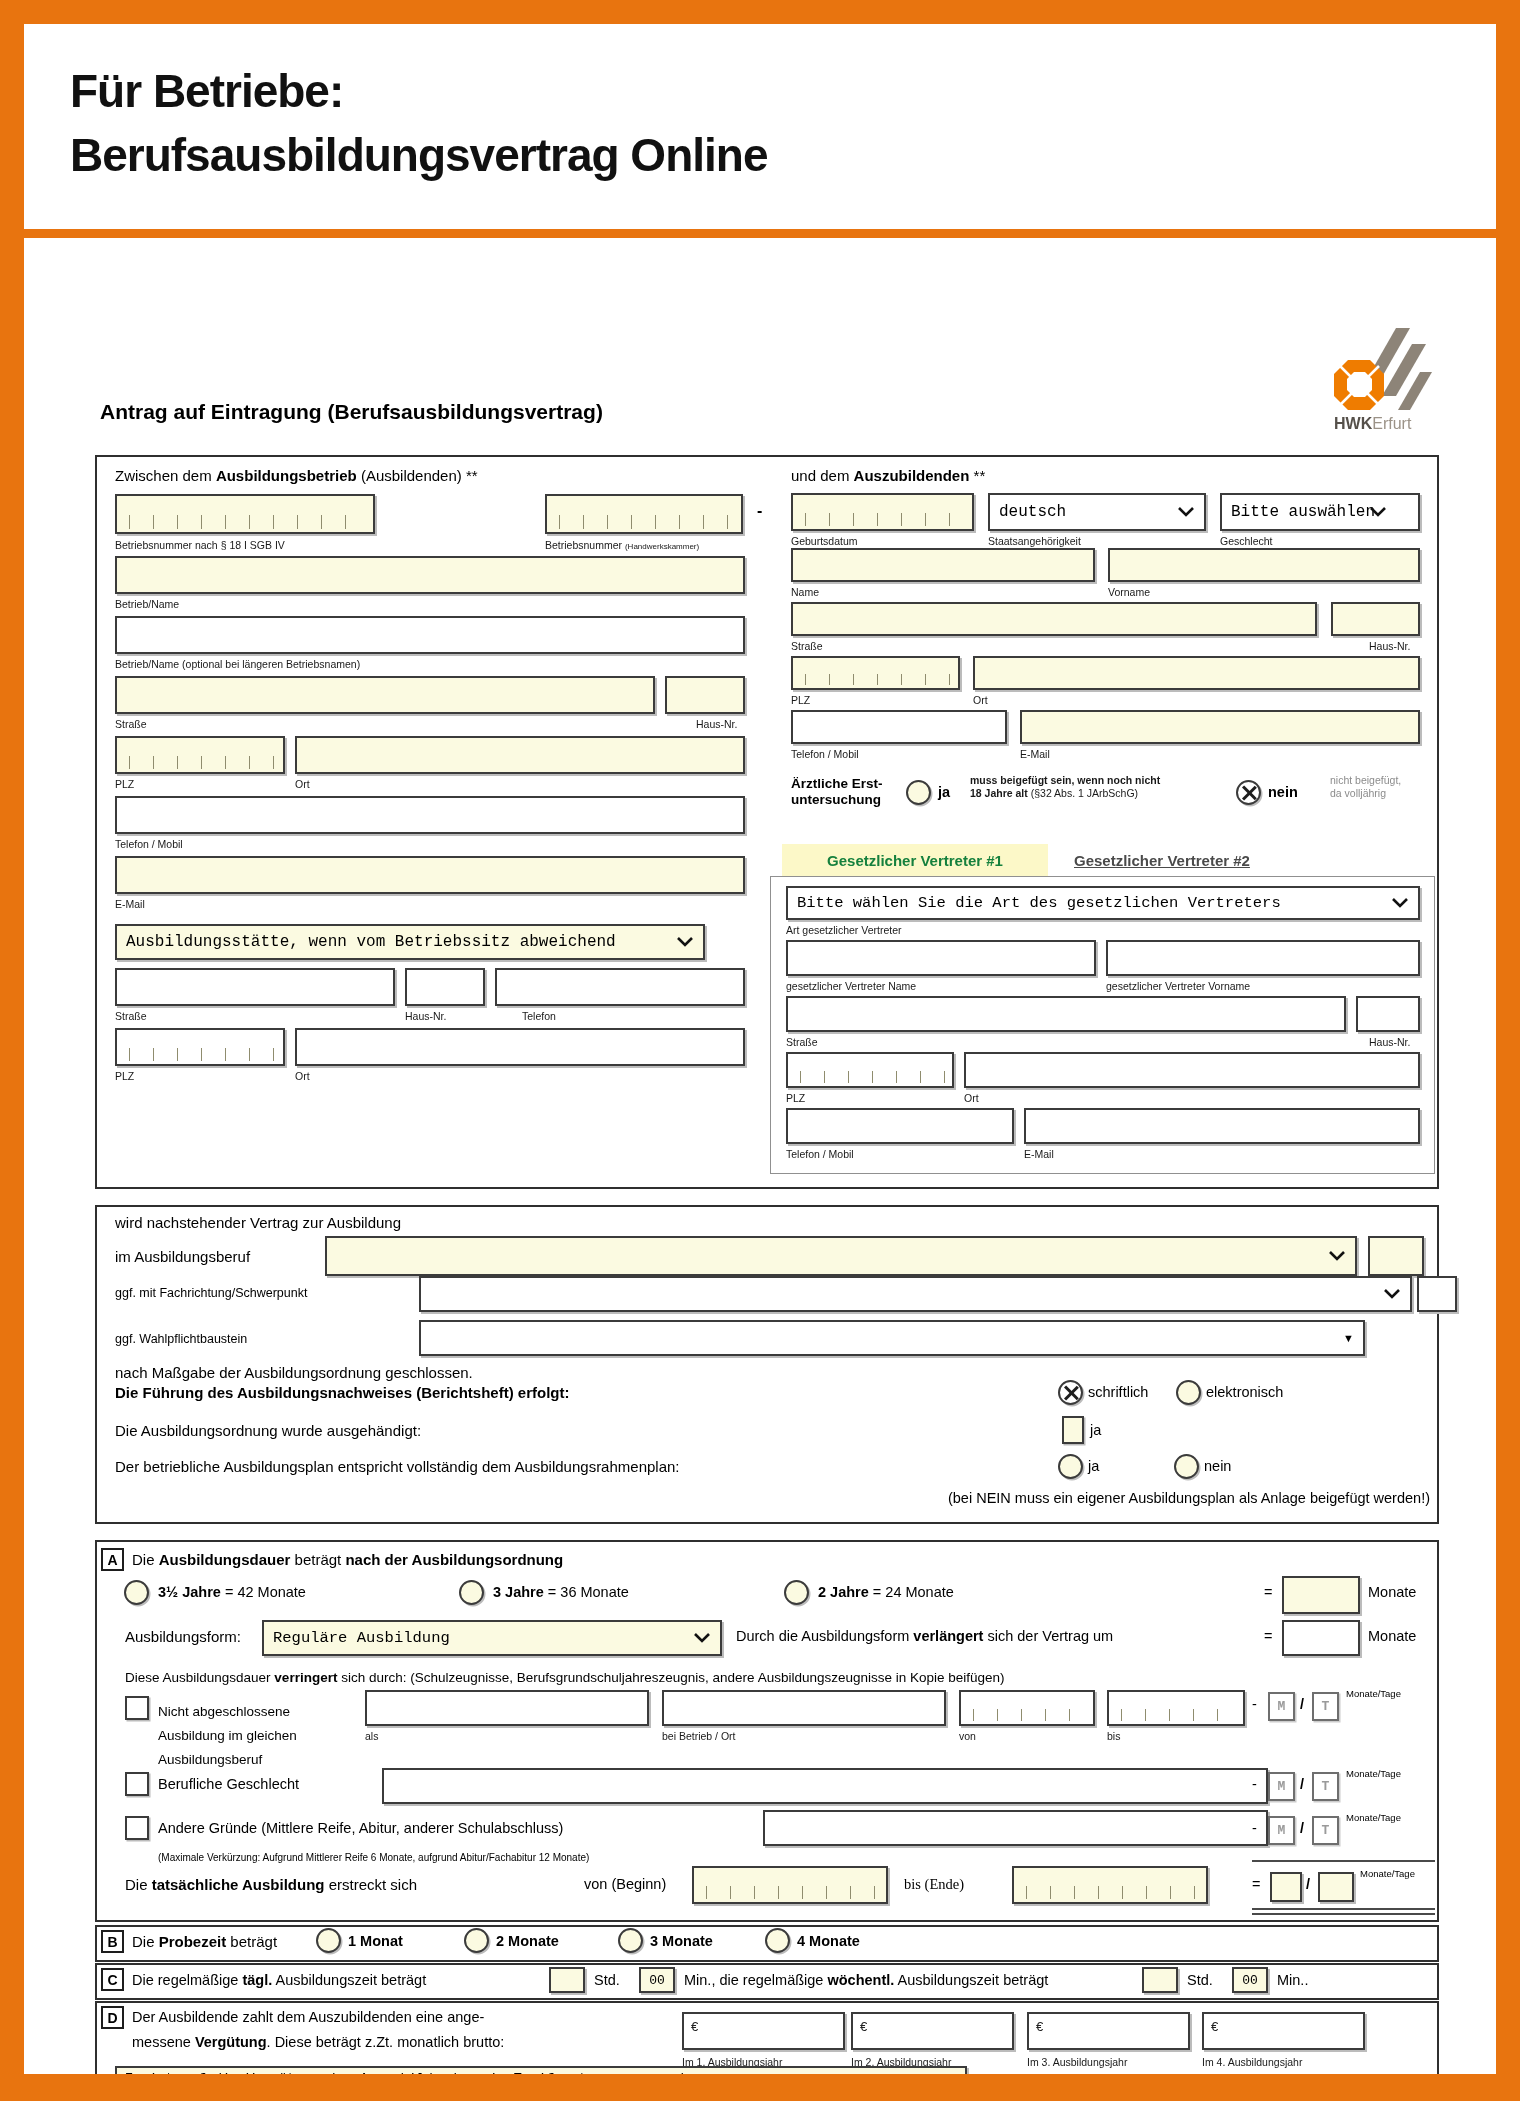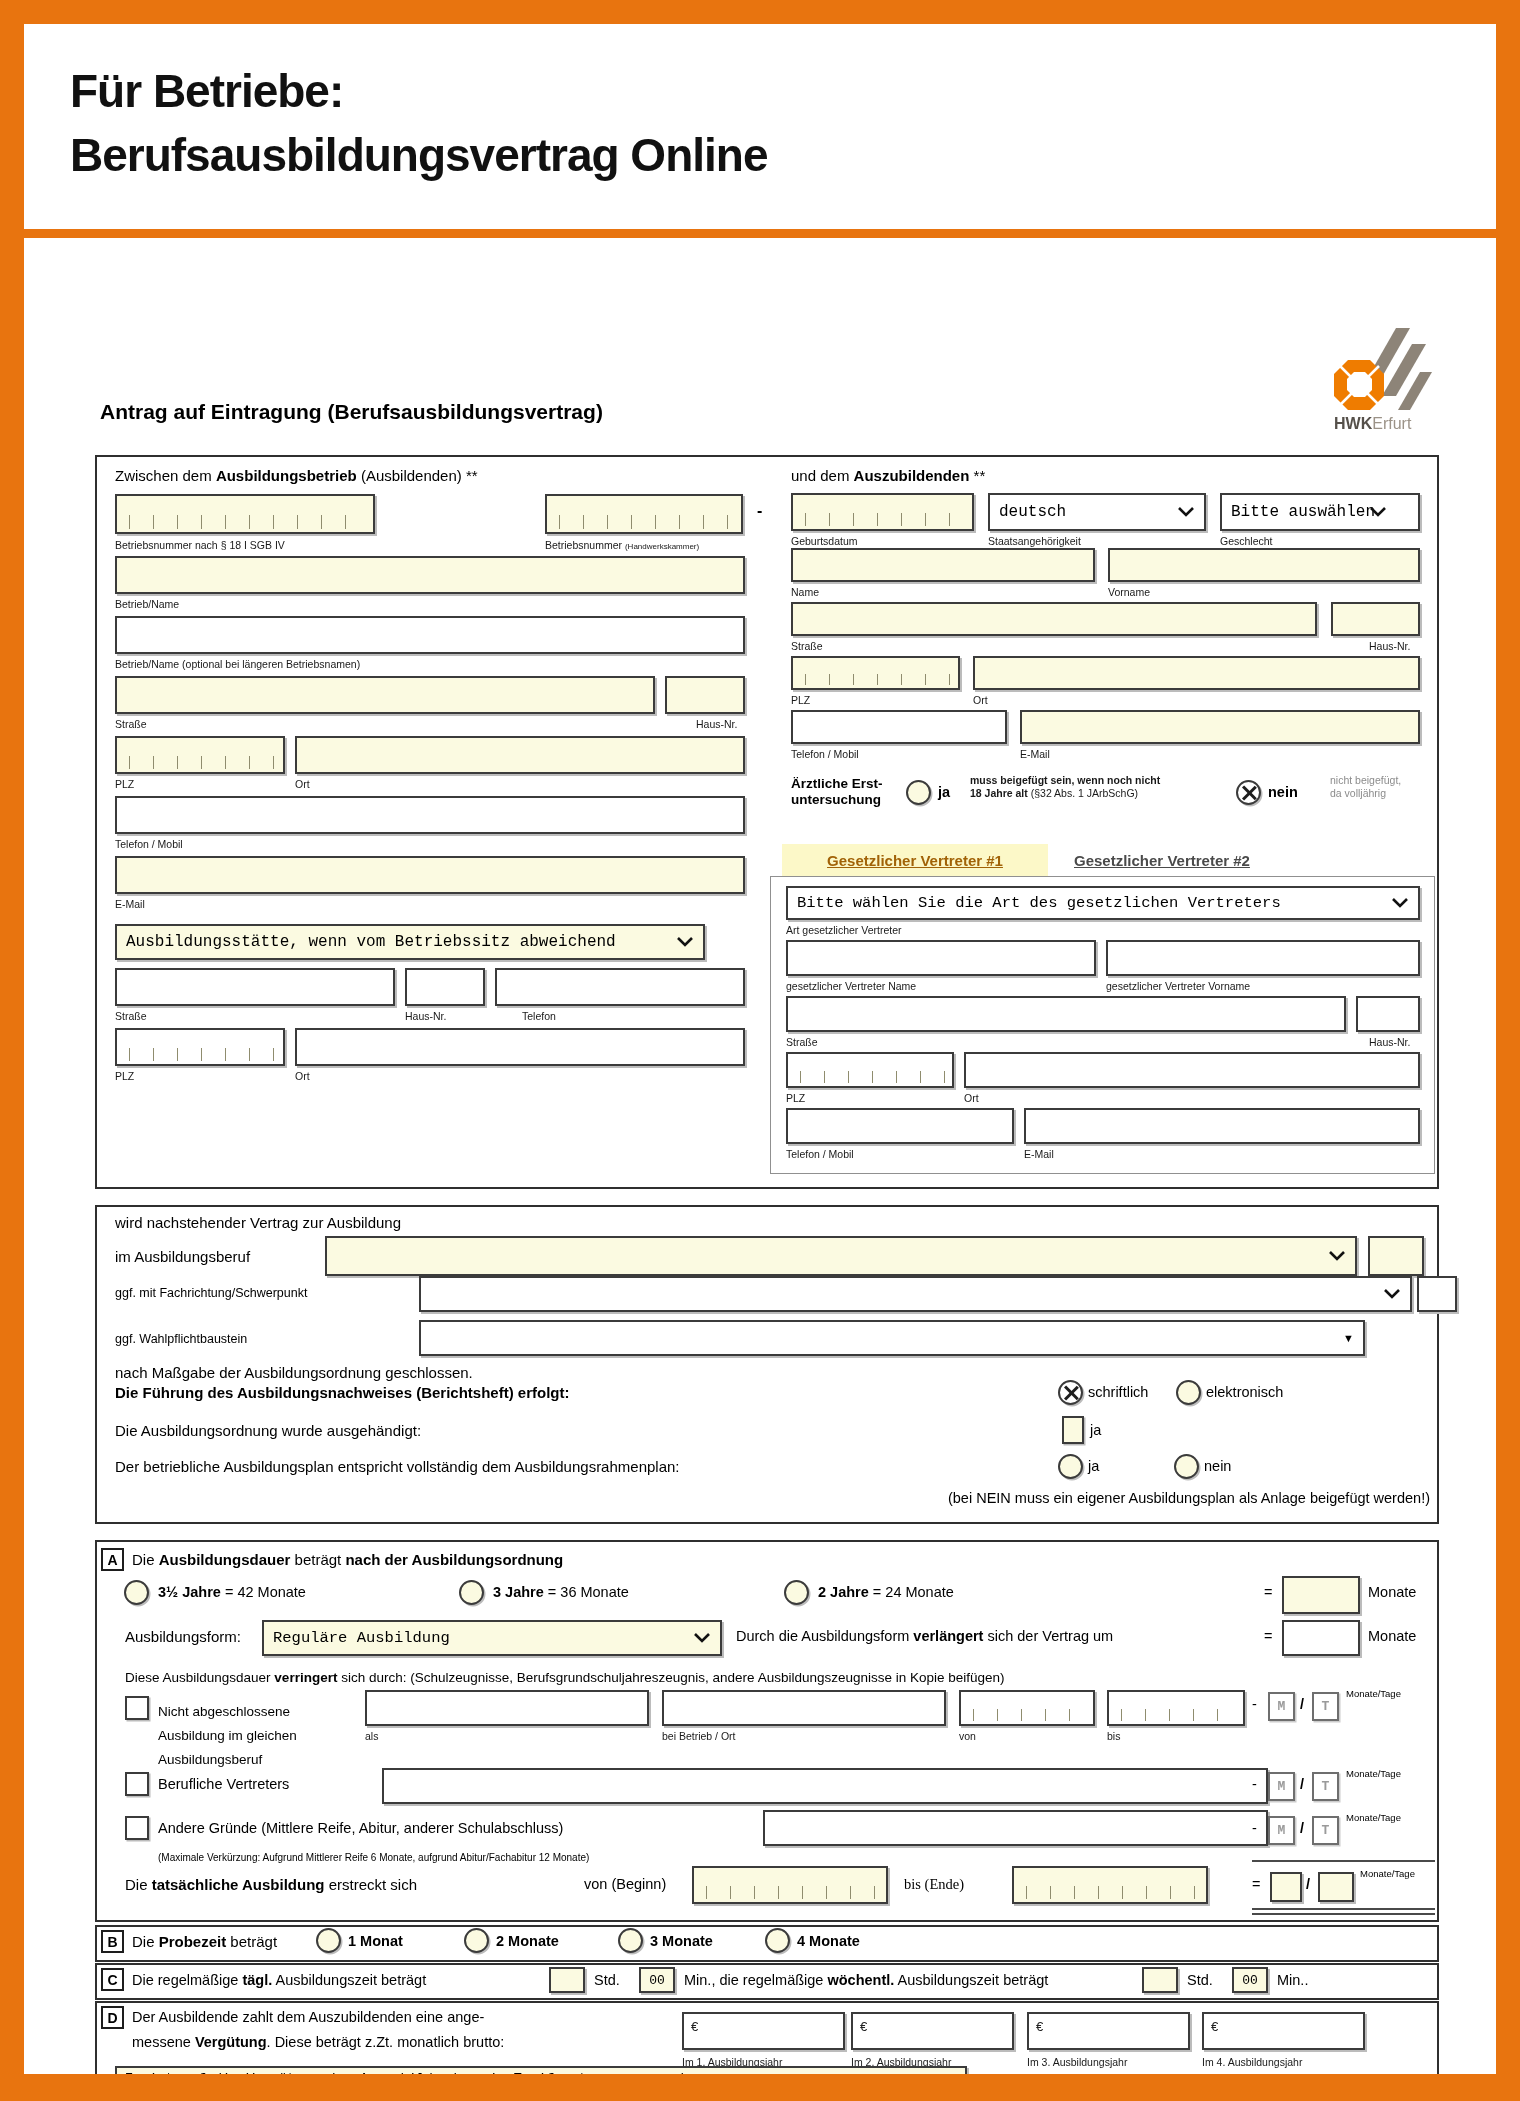--- a/index.html
+++ b/index.html
@@ -23,21 +23,21 @@
   .sel .val{overflow:hidden;}
   .chev{margin-left:auto;flex:none;display:flex;align-items:center;}
   .radio{position:absolute;width:25px;height:25px;border:2px solid #3b3b3b;border-radius:50%;background:#fbfae1;box-shadow:1.5px 1.5px 0 #bcbcbc;box-sizing:border-box;}
   .radio.wh{background:#fff;}
   .radio.x::before,.radio.x::after{content:"";position:absolute;left:9.5px;top:1.5px;width:2.5px;height:18px;background:#1d1d1d;}
   .radio.x::before{transform:rotate(45deg);}
   .radio.x::after{transform:rotate(-45deg);}
   .cbx{position:absolute;border:2px solid #3b3b3b;background:#fff;box-shadow:1.5px 1.5px 0 #bcbcbc;box-sizing:border-box;}
   .letter{position:absolute;width:23px;height:23px;border:2px solid #1d1d1d;background:#fff;font-weight:bold;font-size:14px;display:flex;align-items:center;justify-content:center;box-sizing:border-box;}
   .mt{position:absolute;width:27px;height:29px;border:2px solid #6e6e6e;background:#fff;color:#9a9a9a;font-family:"Liberation Mono",monospace;font-weight:bold;font-size:13px;display:flex;align-items:center;justify-content:center;box-shadow:1.5px 1.5px 0 #ccc;box-sizing:border-box;}
-  .tab1{position:absolute;background:#fcf8c8;display:flex;align-items:center;justify-content:center;font-weight:bold;font-size:15px;text-decoration:underline;color:#a16207;}
+  .tab1{position:absolute;background:#fcf8c8;display:flex;align-items:center;justify-content:center;font-weight:bold;font-size:15px;color:#15803d;}
   .tab2{position:absolute;display:flex;align-items:center;font-weight:bold;font-size:15px;text-decoration:underline;color:#4a4a4a;}
   .panel{position:absolute;border:1.5px solid #909090;}
   .gray{color:#8c8c8c;}
   .eurobox{position:absolute;border:2px solid #3b3b3b;background:#fff;box-shadow:2px 2px 0 #bcbcbc;box-sizing:border-box;}
   .eurobox .eu{position:absolute;left:7px;top:5px;font-size:13px;color:#222;}
   .line{position:absolute;background:#4a4a4a;height:2px;}
 </style>
 </head>
 <body>
 
@@ -321,21 +321,21 @@
   <div class="lab t10" style="left:638px;top:1706px;">bei Betrieb / Ort</div>
   <div class="lab t10" style="left:935px;top:1706px;">von</div>
   <div class="lab t10" style="left:1083px;top:1706px;">bis</div>
   <div class="txt t14" style="left:1228px;top:1672px;">-</div>
   <div class="mt" style="left:1244px;top:1668px;">M</div>
   <div class="txt t14 b" style="left:1276px;top:1672px;">/</div>
   <div class="mt" style="left:1288px;top:1668px;">T</div>
   <div class="txt t95" style="left:1322px;top:1664px;">Monate/Tage</div>
 
   <div class="cbx" style="left:101px;top:1748px;width:24px;height:24px;"></div>
-  <div class="txt t14" style="left:134px;top:1752px;">Berufliche Vertreters</div>
+  <div class="txt t14" style="left:134px;top:1752px;">Berufliche Geschlecht</div>
   <div class="f" style="left:358px;top:1744px;width:886px;height:36px;"></div>
   <div class="txt t14" style="left:1228px;top:1752px;">-</div>
   <div class="mt" style="left:1244px;top:1748px;">M</div>
   <div class="txt t14 b" style="left:1276px;top:1752px;">/</div>
   <div class="mt" style="left:1288px;top:1748px;">T</div>
   <div class="txt t95" style="left:1322px;top:1744px;">Monate/Tage</div>
 
   <div class="cbx" style="left:101px;top:1792px;width:24px;height:24px;"></div>
   <div class="txt t14" style="left:134px;top:1796px;">Andere Gründe (Mittlere Reife, Abitur, anderer Schulabschluss)</div>
   <div class="f" style="left:739px;top:1786px;width:505px;height:36px;"></div>

